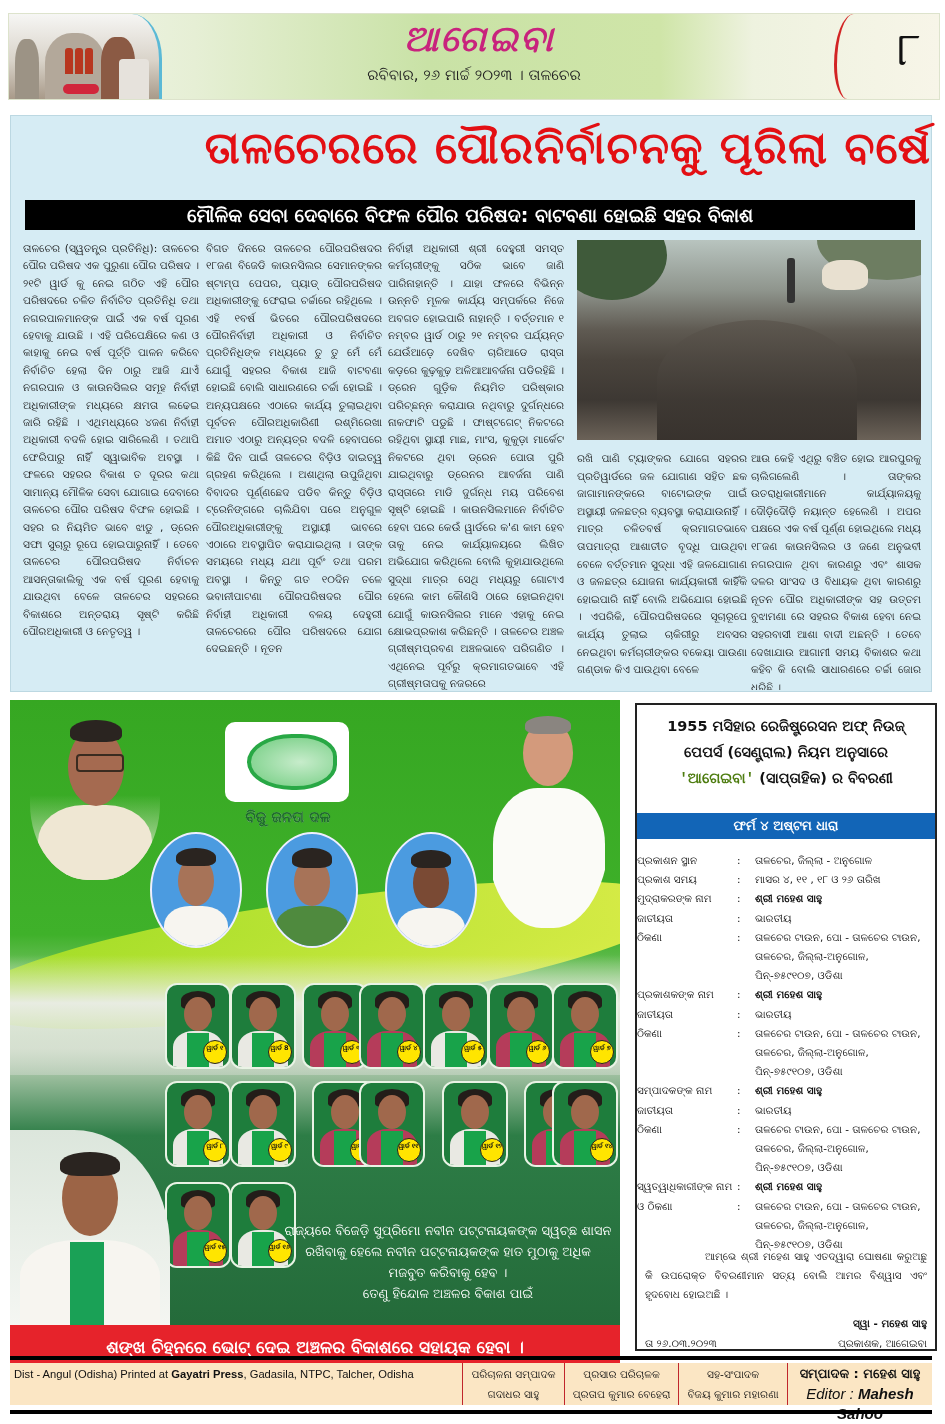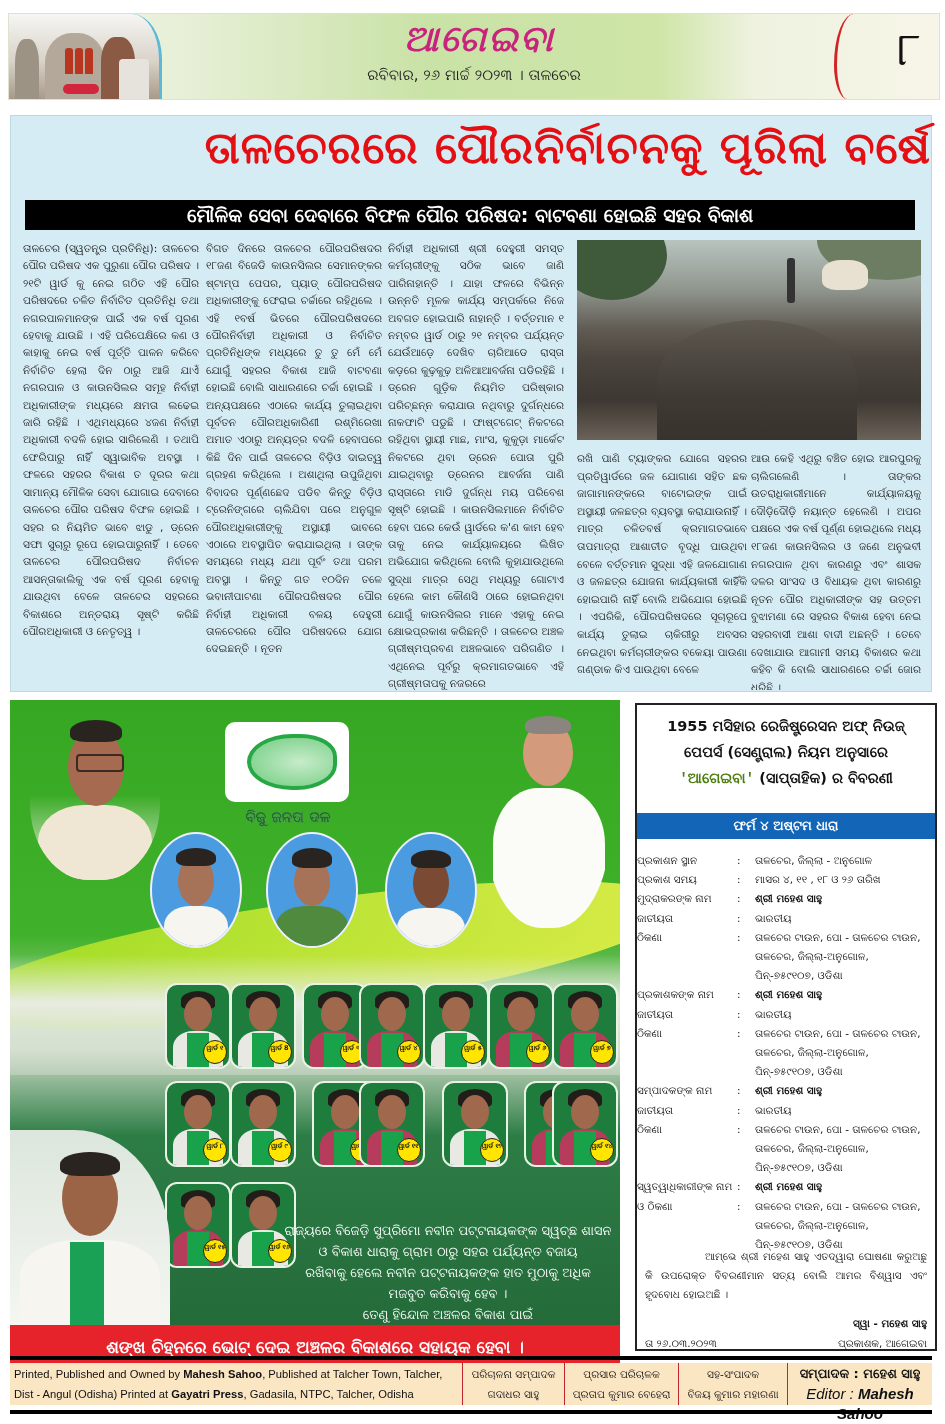--- a/index.html
+++ b/index.html
@@ -261,21 +261,20 @@
 
   <div class="portrait" style="left:0;top:430px;width:160px;height:195px;background:linear-gradient(180deg,#dce6dc,#f4f6f2);border-radius:0 60% 0 0;">
     <div class="shirt" style="left:10px;top:110px;width:140px;height:90px;"></div>
     <div style="position:absolute;left:60px;top:112px;width:34px;height:84px;background:#1aa156;"></div>
     <div class="face" style="left:52px;top:30px;width:56px;height:76px;background:#9c6446;"></div>
     <div class="hair" style="left:50px;top:22px;width:60px;height:24px;"></div>
   </div>
 
   <div id="ad-msg" class="abs">
     <div>ରାଜ୍ୟରେ ବିଜେଡ଼ି ସୁପ୍ରିମୋ ନବୀନ ପଟ୍ଟନାୟକଙ୍କ ସ୍ୱଚ୍ଛ ଶାସନ</div>
-    <div>ଓ ବିକାଶ ଧାରାକୁ ଗ୍ରାମ ଠାରୁ ସହର ପର୍ଯ୍ୟନ୍ତ ବଜାୟ</div>
     <div>ରଖିବାକୁ ହେଲେ ନବୀନ ପଟ୍ଟନାୟକଙ୍କ ହାତ ମୁଠାକୁ ଅଧିକ</div>
     <div>ମଜବୁତ କରିବାକୁ ହେବ ।</div>
     <div>ତେଣୁ ହିନ୍ଦୋଳ ଅଞ୍ଚଳର ବିକାଶ ପାଇଁ</div>
   </div>
   <div id="ad-footer" class="abs">ଶଙ୍ଖ ଚିହ୍ନରେ ଭୋଟ୍ ଦେଇ ଅଞ୍ଚଳର ବିକାଶରେ ସହାୟକ ହେବା ।</div>
 </div>
 
 <div id="reg" class="abs">
   <div id="reg-title" class="abs">
     <div>1955 ମସିହାର ରେଜିଷ୍ଟ୍ରେସନ ଅଫ୍ ନିଉଜ୍</div>
@@ -396,21 +395,20 @@
     <div style="display:flex;justify-content:space-between;">
       <span>ତା ୨୬.୦୩.୨୦୨୩</span>
       <span>ପ୍ରକାଶକ, ଆଗେଇବା</span>
     </div>
   </div>
 </div>
 
 <div id="footer-rule" class="abs"></div>
 <div id="footer" class="abs">
   <div class="imprint">
-    <div><span>Printed, Published and Owned by </span><b>Mahesh Sahoo</b><span>, Published at Talcher Town, Talcher,</span></div>
     <div><span>Dist - Angul (Odisha) Printed at </span><b>Gayatri Press</b><span>, Gadasila, NTPC, Talcher, Odisha</span></div>
   </div>
   <div class="cell c1">
     <div>ପରିଚାଳନା ସମ୍ପାଦକ</div>
     <div>ଗଦାଧର ସାହୁ</div>
   </div>
   <div class="cell c2">
     <div>ପ୍ରସାର ପରିଚାଳକ</div>
     <div>ପ୍ରତାପ କୁମାର ବେହେରା</div>
   </div>

